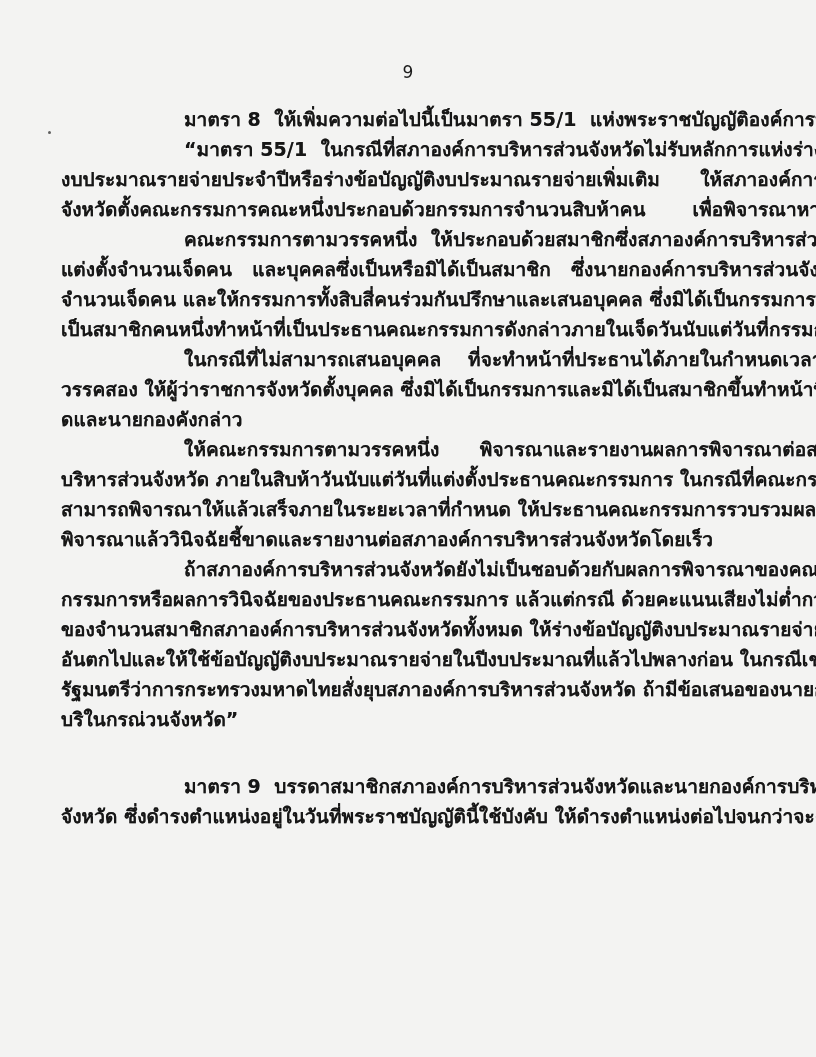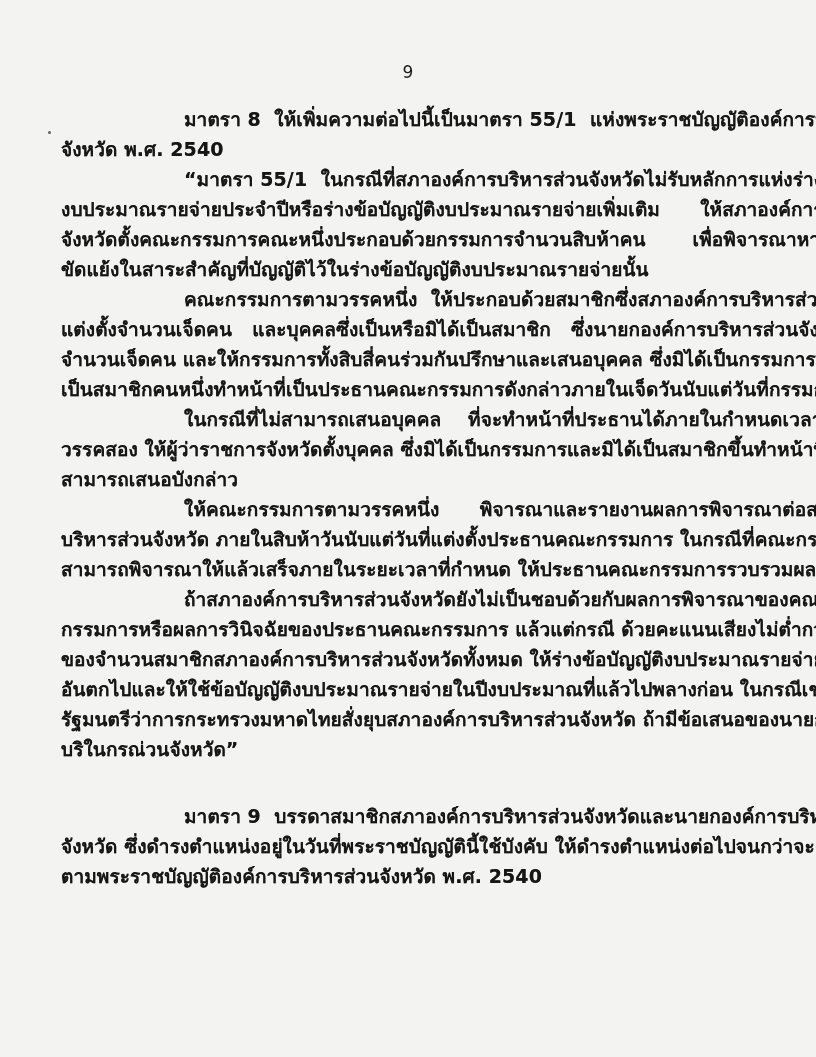--- a/index.html
+++ b/index.html
@@ -68,58 +68,56 @@
 <div class="page">
 
   <div class="page-number">9</div>
 
   <div class="scan-dot"></div>
 
   <div class="textblock">
 
     <div>
       <div class="line indent">มาตรา 8  ให้เพิ่มความต่อไปนี้เป็นมาตรา 55/1  แห่งพระราชบัญญัติองค์การบริหารส่วน</div>
-      <div class="line">จังหวัด พ.ศ. 2540</div>
     </div>
 
     <div>
       <div class="line indent">“มาตรา 55/1  ในกรณีที่สภาองค์การบริหารส่วนจังหวัดไม่รับหลักการแห่งร่างข้อบัญญัติ</div>
       <div class="line">งบประมาณรายจ่ายประจำปีหรือร่างข้อบัญญัติงบประมาณรายจ่ายเพิ่มเติม      ให้สภาองค์การบริหารส่วน</div>
       <div class="line">จังหวัดตั้งคณะกรรมการคณะหนึ่งประกอบด้วยกรรมการจำนวนสิบห้าคน       เพื่อพิจารณาหาข้อยุติความ</div>
-      <div class="line">ขัดแย้งในสาระสำคัญที่บัญญัติไว้ในร่างข้อบัญญัติงบประมาณรายจ่ายนั้น</div>
     </div>
 
     <div>
       <div class="line indent">คณะกรรมการตามวรรคหนึ่ง  ให้ประกอบด้วยสมาชิกซึ่งสภาองค์การบริหารส่วนจังหวัด</div>
       <div class="line">แต่งตั้งจำนวนเจ็ดคน   และบุคคลซึ่งเป็นหรือมิได้เป็นสมาชิก   ซึ่งนายกองค์การบริหารส่วนจังหวัดเสนอ</div>
       <div class="line">จำนวนเจ็ดคน และให้กรรมการทั้งสิบสี่คนร่วมกันปรึกษาและเสนอบุคคล ซึ่งมิได้เป็นกรรมการและมิได้</div>
       <div class="line">เป็นสมาชิกคนหนึ่งทำหน้าที่เป็นประธานคณะกรรมการดังกล่าวภายในเจ็ดวันนับแต่วันที่กรรมการครบ</div>
     </div>
 
     <div>
       <div class="line indent">ในกรณีที่ไม่สามารถเสนอบุคคล    ที่จะทำหน้าที่ประธานได้ภายในกำหนดเวลา      ตาม</div>
       <div class="line">วรรคสอง ให้ผู้ว่าราชการจังหวัดตั้งบุคคล ซึ่งมิได้เป็นกรรมการและมิได้เป็นสมาชิกขึ้นทำหน้าที่ประธาน</div>
-      <div class="line">สามารถเสนอบังกล่าว</div>
+      <div class="line">ดและนายกองคังกล่าว</div>
     </div>
 
     <div>
       <div class="line indent">ให้คณะกรรมการตามวรรคหนึ่ง      พิจารณาและรายงานผลการพิจารณาต่อสภาองค์การ</div>
       <div class="line">บริหารส่วนจังหวัด ภายในสิบห้าวันนับแต่วันที่แต่งตั้งประธานคณะกรรมการ ในกรณีที่คณะกรรมการไม่</div>
       <div class="line">สามารถพิจารณาให้แล้วเสร็จภายในระยะเวลาที่กำหนด ให้ประธานคณะกรรมการรวบรวมผลการ</div>
+      <div class="line">พิจารณาแล้ววินิจฉัยชี้ขาดและรายงานต่อสภาองค์การบริหารส่วนจังหวัดโดยเร็ว</div>
     </div>
 
     <div>
       <div class="line indent">ถ้าสภาองค์การบริหารส่วนจังหวัดยังไม่เป็นชอบด้วยกับผลการพิจารณาของคณะ</div>
       <div class="line">กรรมการหรือผลการวินิจฉัยของประธานคณะกรรมการ แล้วแต่กรณี ด้วยคะแนนเสียงไม่ต่ำกว่าสามในสี่</div>
       <div class="line">ของจำนวนสมาชิกสภาองค์การบริหารส่วนจังหวัดทั้งหมด ให้ร่างข้อบัญญัติงบประมาณรายจ่ายนั้นเป็น</div>
       <div class="line">อันตกไปและให้ใช้ข้อบัญญัติงบประมาณรายจ่ายในปีงบประมาณที่แล้วไปพลางก่อน ในกรณีเช่นว่านี้ให้</div>
       <div class="line">รัฐมนตรีว่าการกระทรวงมหาดไทยสั่งยุบสภาองค์การบริหารส่วนจังหวัด ถ้ามีข้อเสนอของนายกองค์การ</div>
       <div class="line">บริในกรณ่วนจังหวัด”</div>
     </div>
 
     <div class="section-gap">
       <div class="line indent">มาตรา 9  บรรดาสมาชิกสภาองค์การบริหารส่วนจังหวัดและนายกองค์การบริหารส่วน</div>
       <div class="line">จังหวัด ซึ่งดำรงตำแหน่งอยู่ในวันที่พระราชบัญญัตินี้ใช้บังคับ ให้ดำรงตำแหน่งต่อไปจนกว่าจะครบวาระ</div>
-      <div class="line">ตามพระราชบัญญัติองค์การบริหารส่วนจังหวัด พ.ศ. 2540</div>
     </div>
 
   </div>
 </div>
 
 </body></html>

